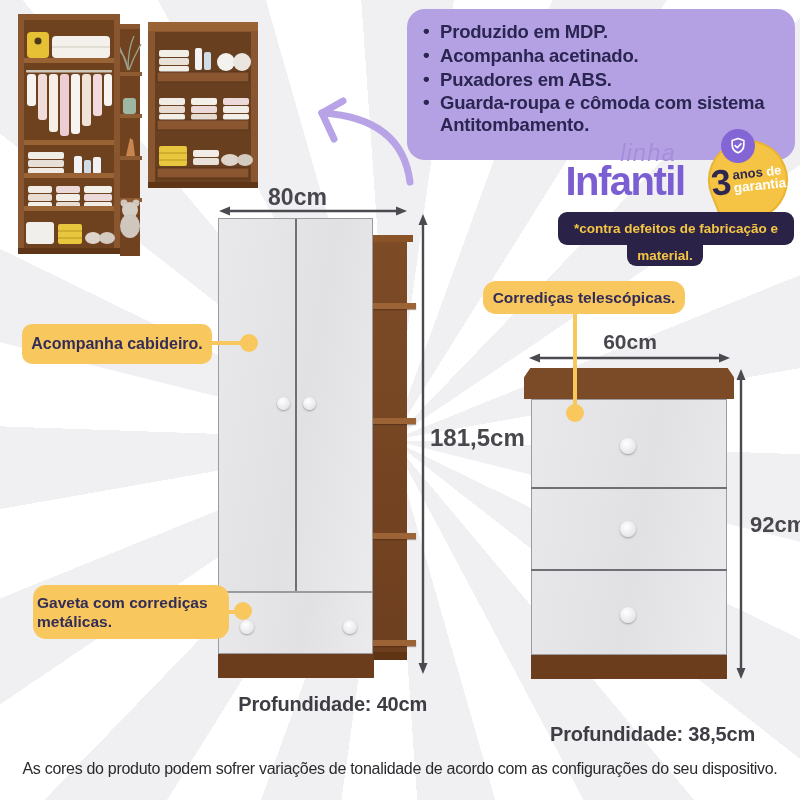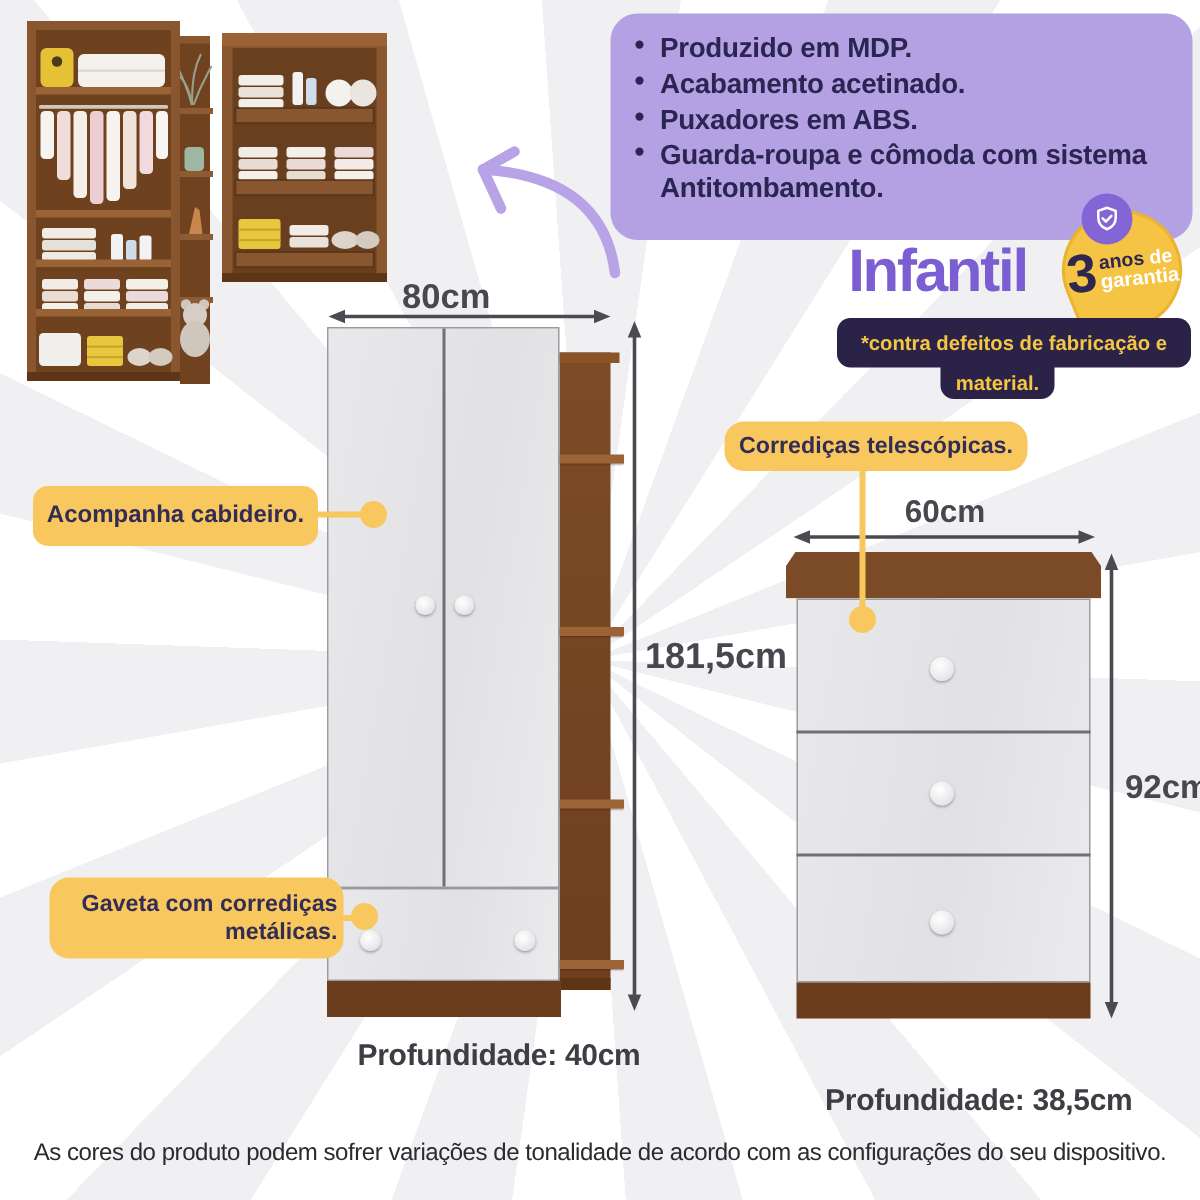--- a/index.html
+++ b/index.html
@@ -38,21 +38,21 @@
   
   .note-main{left:558px;top:212px;width:236px;height:33px;background:#2b2347;border-radius:9px;
     color:#f5c544;font-size:13.5px;font-weight:700;display:flex;align-items:center;
     justify-content:center;z-index:2;}
   .note-tab{left:627px;top:244px;width:76px;height:22px;background:#2b2347;
     border-radius:0 0 9px 9px;color:#f5c544;font-size:13.5px;font-weight:700;
     display:flex;align-items:center;justify-content:center;}
 
   
   .callout{background:#f8c85f;border-radius:13px;color:#332c55;font-weight:700;
-    display:flex;align-items:center;justify-content:center;text-align:right;z-index:4;}
+    display:flex;align-items:center;justify-content:center;text-align:left;z-index:4;}
   .co-cab{left:22px;top:324px;width:190px;height:40px;font-size:16px;border-radius:10px;}
   .co-tel{left:483px;top:281px;width:202px;height:33px;font-size:15.5px;}
   .co-gav{left:33px;top:585px;width:196px;height:54px;font-size:15.5px;line-height:1.25;padding:0 4px;box-sizing:border-box;}
   .conn{background:#f8c85f;z-index:3;}
   .dot{width:18px;height:18px;border-radius:50%;background:#f8c85f;z-index:4;}
 
   
   .panel-white{background:linear-gradient(100deg,#e9e9eb 0%,#e1e1e4 55%,#ebebed 100%);
     border:1px solid #9a9aa0;box-sizing:border-box;}
   .knob{background:radial-gradient(circle at 40% 35%,#ffffff,#e6e6ea 70%,#cfcfd6);
@@ -194,26 +194,27 @@
 
   <svg class="abs" style="left:298px;top:92px;" width="125" height="100" viewBox="0 0 125 100">
     <path d="M 112 90 Q 104 26 24 21" fill="none" stroke="#b7a3e6" stroke-width="7" stroke-linecap="round"></path>
     <path d="M 24 21 L 45 9" fill="none" stroke="#b7a3e6" stroke-width="7" stroke-linecap="round"></path>
     <path d="M 24 21 L 36 47" fill="none" stroke="#b7a3e6" stroke-width="7" stroke-linecap="round"></path>
   </svg>
 
   <div class="abs features">
     <ul>
       <li>Produzido em MDP.</li>
-      <li>Acabamento acetinado.</li>
+      <li>Acompanha acetinado.</li>
       <li>Puxadores em ABS.</li>
       <li>Guarda-roupa e cômoda com sistema Antitombamento.</li>
     </ul>
   </div>
 
+  <div class="abs brand-small">linha</div>
   <div class="abs brand-big">Infantil</div>
 
   <div class="abs teardrop">
     <div class="badge-content">
       <span class="badge-number">3</span>
       <span class="badge-col">
         <span class="badge-row1"><span class="badge-anos">anos</span>&nbsp;<span class="badge-de">de</span></span>
         <span class="badge-garantia">garantia</span>
       </span>
     </div>

